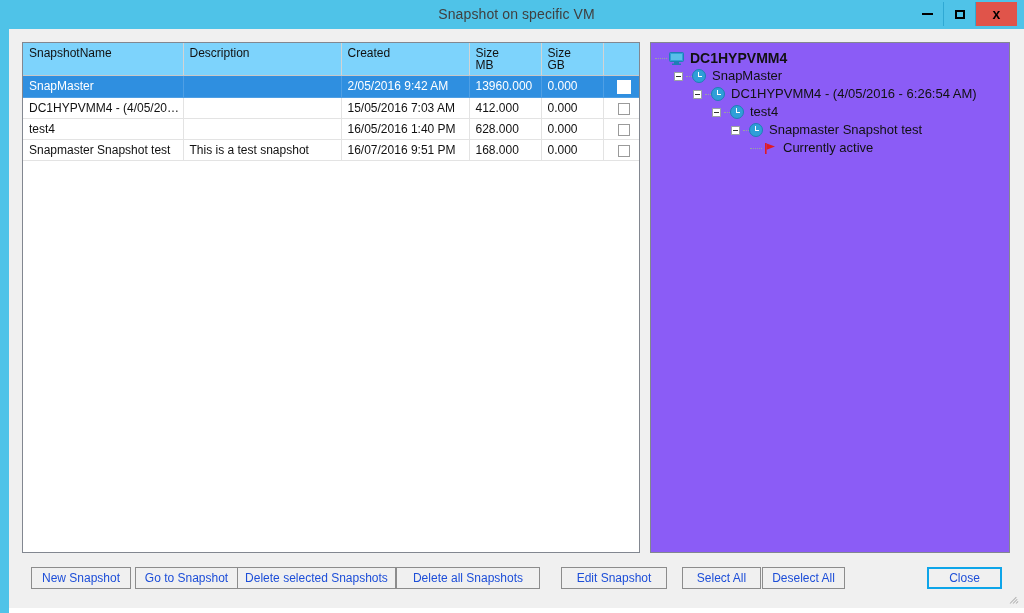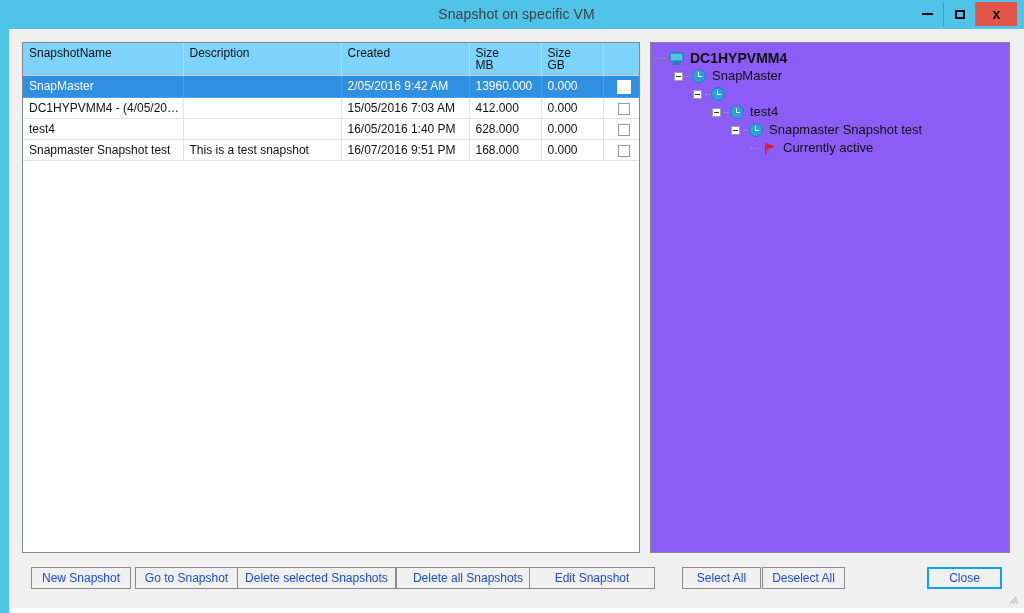--- a/index.html
+++ b/index.html
@@ -426,20 +426,21 @@
           <div class="tnode" style="padding-left: 19px;">
             <span class="expander"></span>
             <span class="tdots" style="width: 6px;"></span>
             <span class="icon-clock"></span>
             <span class="tlabel">SnapMaster</span>
           </div>
           <div class="tnode" style="padding-left: 38px;">
             <span class="expander"></span>
             <span class="tdots" style="width: 6px;"></span>
             <span class="icon-clock"></span>
+            <span class="tlabel">DC1HYPVMM4 - (4/05/2016 - 6:26:54 AM)</span>
           </div>
           <div class="tnode" style="padding-left: 57px;">
             <span class="expander"></span>
             <span class="tdots" style="width: 6px;"></span>
             <span class="icon-clock"></span>
             <span class="tlabel">test4</span>
           </div>
           <div class="tnode" style="padding-left: 76px;">
             <span class="expander"></span>
             <span class="tdots" style="width: 6px;"></span>
@@ -455,21 +456,21 @@
             <span class="tlabel">Currently active</span>
           </div>
         </div>
     </div>
 
     <div class="btnbar">
       <button class="btn" style="left:22px; top:8px; width:100px;">New Snapshot</button>
       <button class="btn" style="left:126px; top:8px; width:103px;">Go to Snapshot</button>
       <button class="btn" style="left:228px; top:8px; width:159px;">Delete selected Snapshots</button>
       <button class="btn" style="left:387px; top:8px; width:144px;">Delete all Snapshots</button>
-      <button class="btn" style="left:520px; top:8px; width:126px;">Edit Snapshot</button>
+      <button class="btn" style="left:552px; top:8px; width:106px;">Edit Snapshot</button>
       <button class="btn" style="left:673px; top:8px; width:79px;">Select All</button>
       <button class="btn" style="left:753px; top:8px; width:83px;">Deselect All</button>
       <button class="btn default" style="left:918px; top:8px; width:75px;">Close</button>
       <div class="grip">
         <i style="left:4px; top:12px; width:9px; transform:rotate(-45deg);"></i>
         <i style="left:7px; top:12px; width:6px; transform:rotate(-45deg);"></i>
         <i style="left:10px; top:12px; width:3px; transform:rotate(-45deg);"></i>
       </div>
     </div>
 

